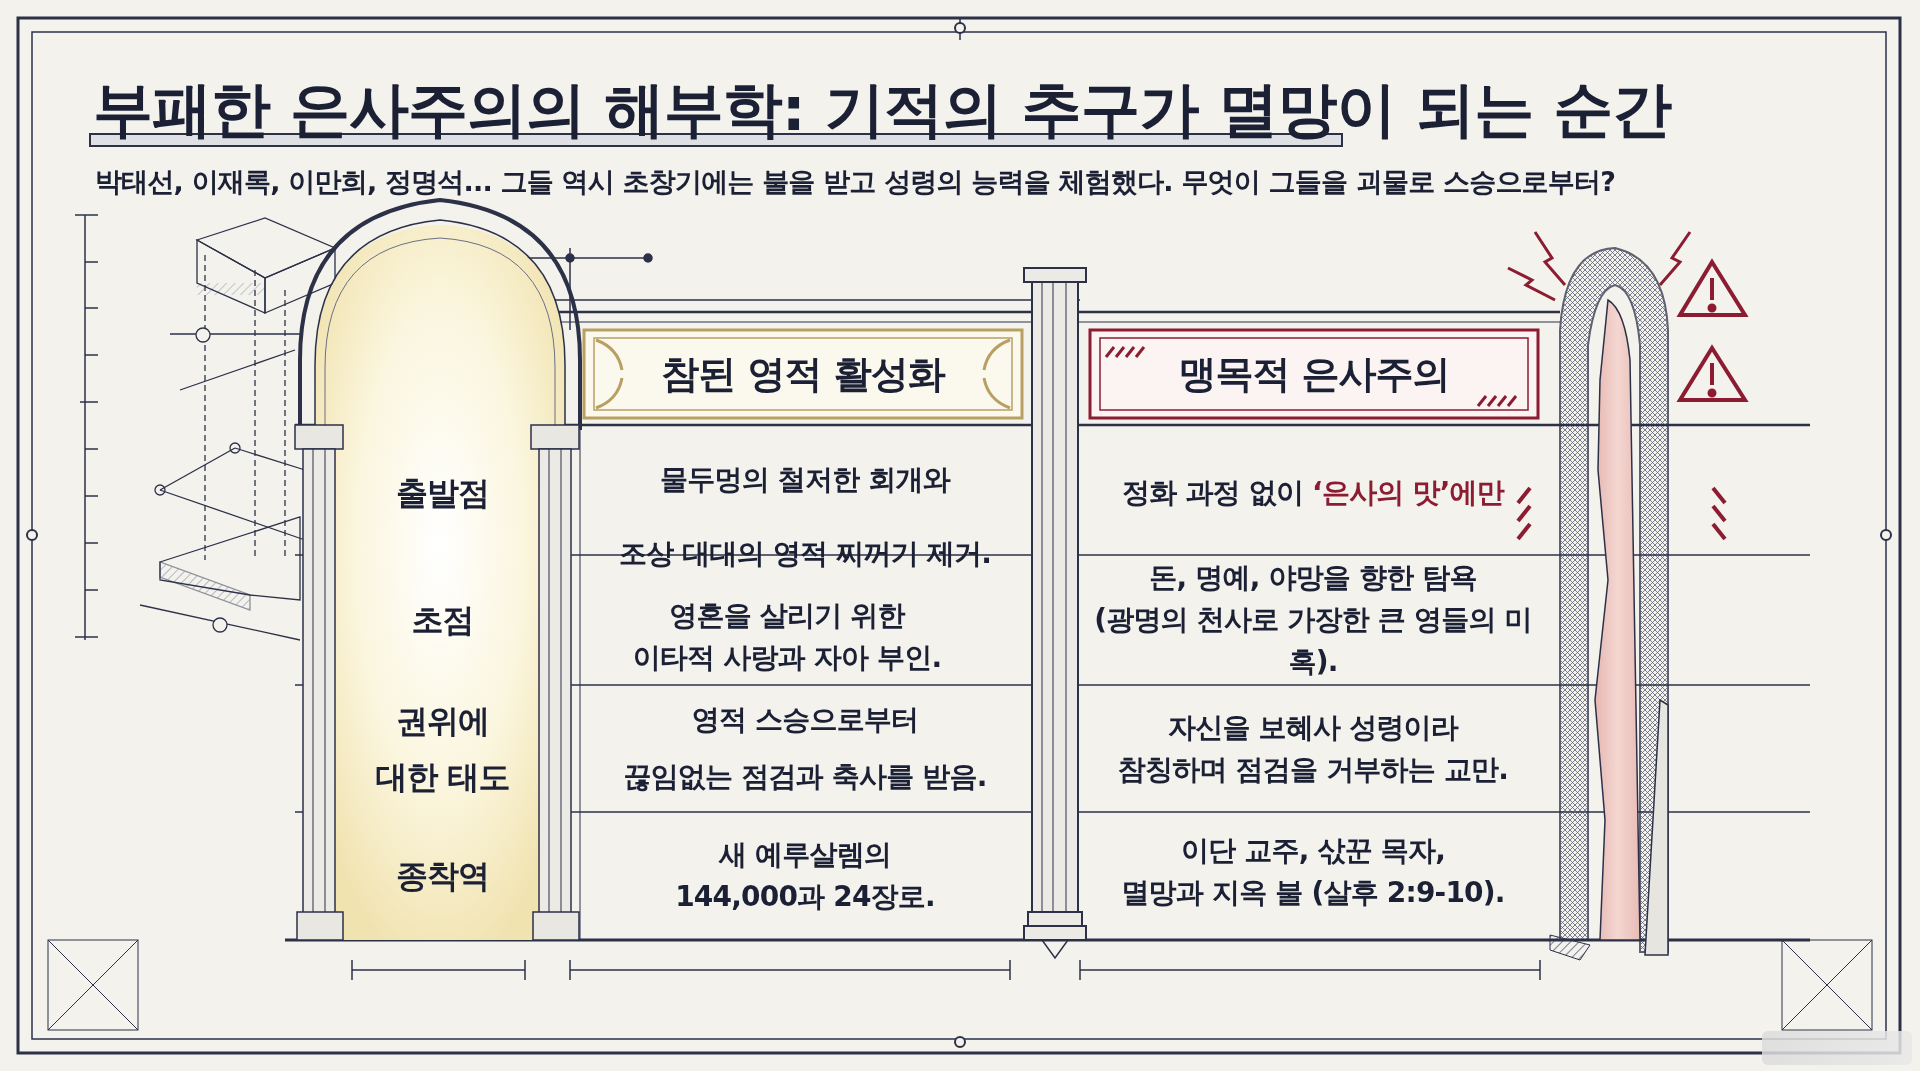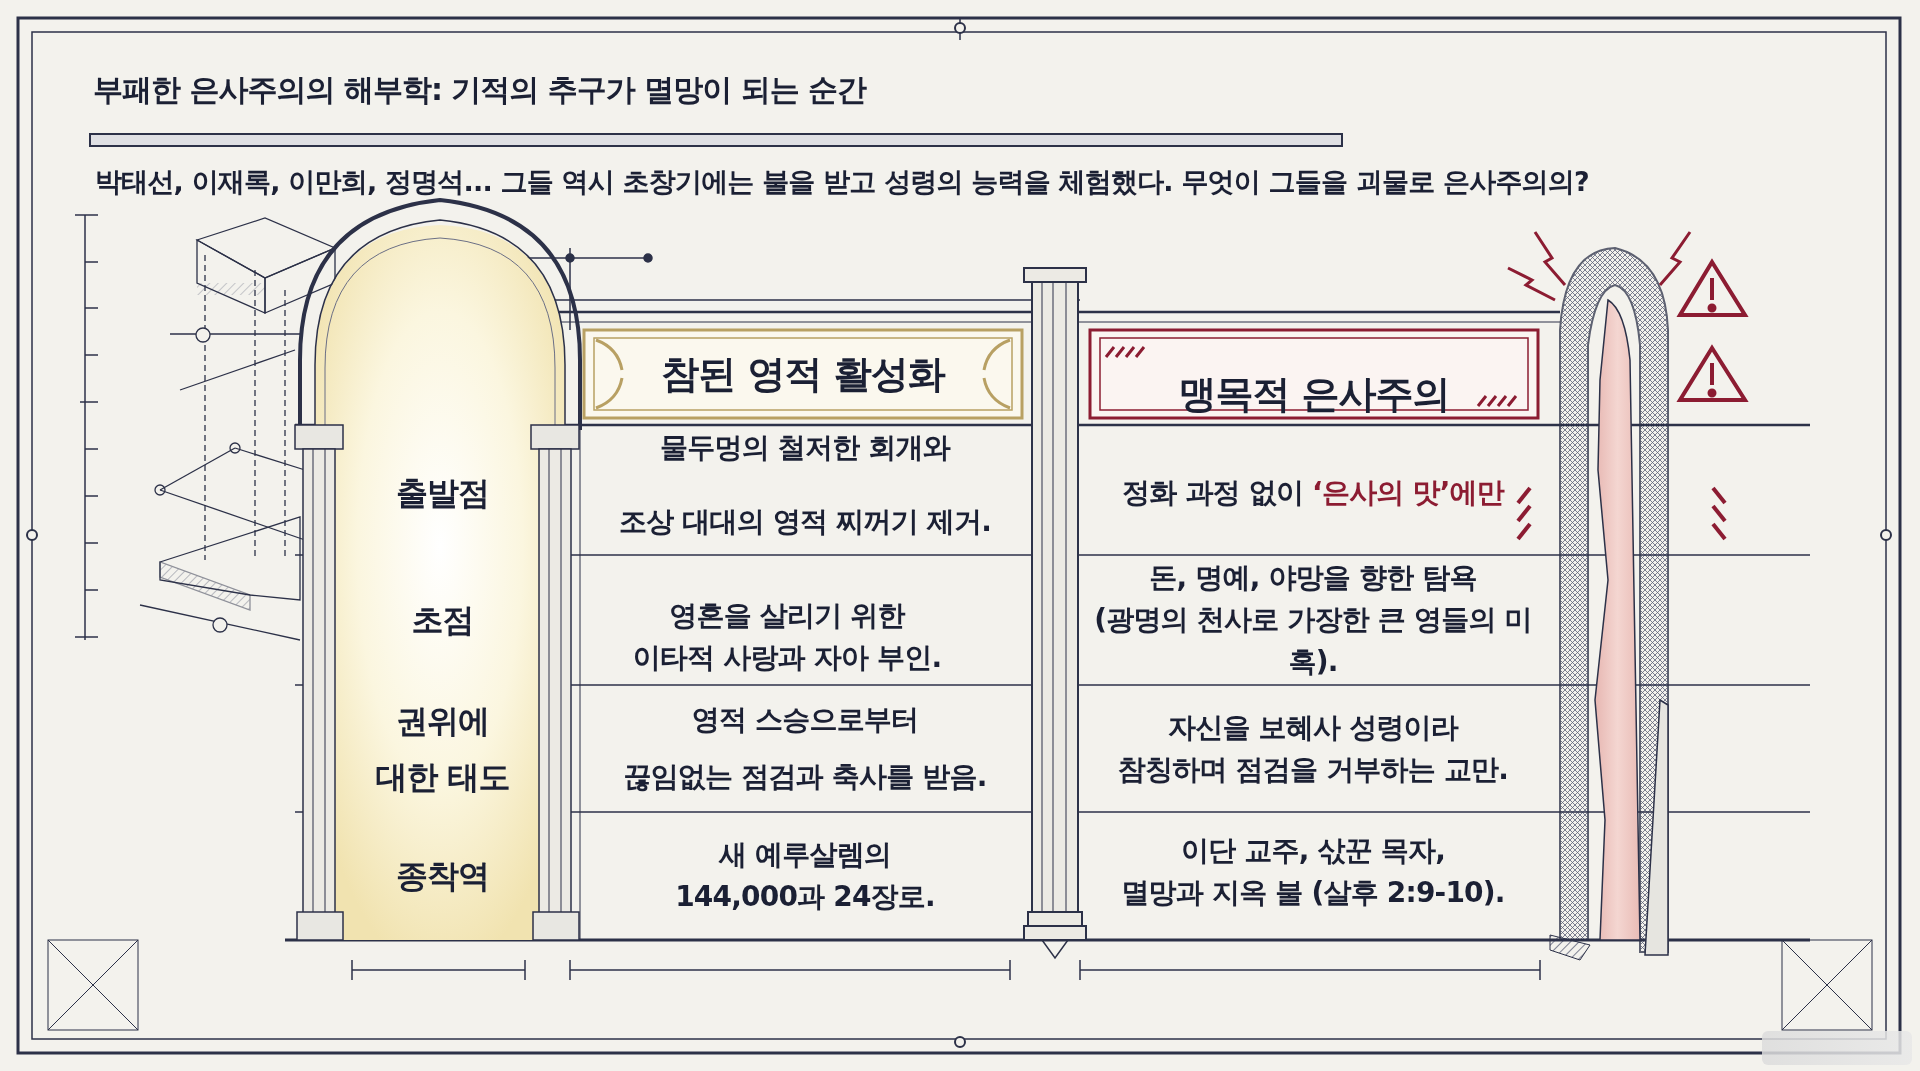--- a/index.html
+++ b/index.html
@@ -5,21 +5,21 @@
   html, body { margin: 0; padding: 0; }
   body {
     width: 1920px; height: 1071px; position: relative; overflow: hidden;
     background: #f3f2ed;
     font-family: "DejaVu Sans", "Liberation Sans", sans-serif;
     color: #1a1d2b;
   }
   svg.bg { position: absolute; left: 0; top: 0; }
   .title {
     position: absolute; left: 93px; top: 70px;
-    font-size: 30px; font-weight: bold; letter-spacing: -1px;
+    font-size: 60px; font-weight: bold; letter-spacing: -1px;
     color: #1b2034; white-space: nowrap;
   }
   .subtitle {
     position: absolute; left: 95px; top: 164px;
     font-size: 27px; font-weight: bold; letter-spacing: -0.8px;
     color: #1b2034; white-space: nowrap;
   }
   .col-header {
     position: absolute; display: flex; align-items: center; justify-content: center;
     font-size: 38px; font-weight: bold; letter-spacing: -1px; color: #1b2034;
@@ -219,27 +219,27 @@
     <line x1="1080" y1="960" x2="1080" y2="980"></line>
       <line x1="1540" y1="960" x2="1540" y2="980"></line>
   </g>
 
   <g>
     <rect x="90" y="134" width="1252" height="12" fill="#dfe0e4" stroke="#2c3148" stroke-width="2"></rect>
   </g>
 </svg>
 
 <div class="title">부패한 은사주의의 해부학: 기적의 추구가 멸망이 되는 순간</div>
-<div class="subtitle">박태선, 이재록, 이만희, 정명석... 그들 역시 초창기에는 불을 받고 성령의 능력을 체험했다. 무엇이 그들을 괴물로 은사주의의?</div>
+<div class="subtitle">박태선, 이재록, 이만희, 정명석... 그들 역시 초창기에는 불을 받고 성령의 능력을 체험했다. 무엇이 그들을 괴물로 스승으로부터?</div>
 
 <div class="col-header" style="left:584px; top:330px; width:438px; height:88px;">참된 영적 활성화</div>
-<div class="col-header" style="left:1090px; top:330px; width:448px; height:88px;margin-top:20px;">맹목적 은사주의</div>
+<div class="col-header" style="left:1090px; top:330px; width:448px; height:88px;">맹목적 은사주의</div>
 
 <div class="rowlabel" style="left:345px; top:430px; width:195px; height:125px;">출발점</div>
-<div class="cell" style="left:585px; top:422px; width:440px; height:125px;gap:32px;">
+<div class="cell" style="left:585px; top:454px; width:440px; height:125px;gap:32px;">
   <span>물두멍의 철저한 회개와</span>
   <span>조상 대대의 영적 찌꺼기 제거.</span>
 </div>
 <div class="cell" style="left:1088px; top:430px; width:450px; height:125px;">
   <span><span>정화 과정 없이 </span><span class="hl">‘은사의 맛’에만</span></span>
 </div>
 
 <div class="rowlabel" style="left:345px; top:555px; width:195px; height:130px;">초점</div>
 <div class="cell" style="left:567px; top:555px; width:440px; height:164px;">
   <span>영혼을 살리기 위한</span>

